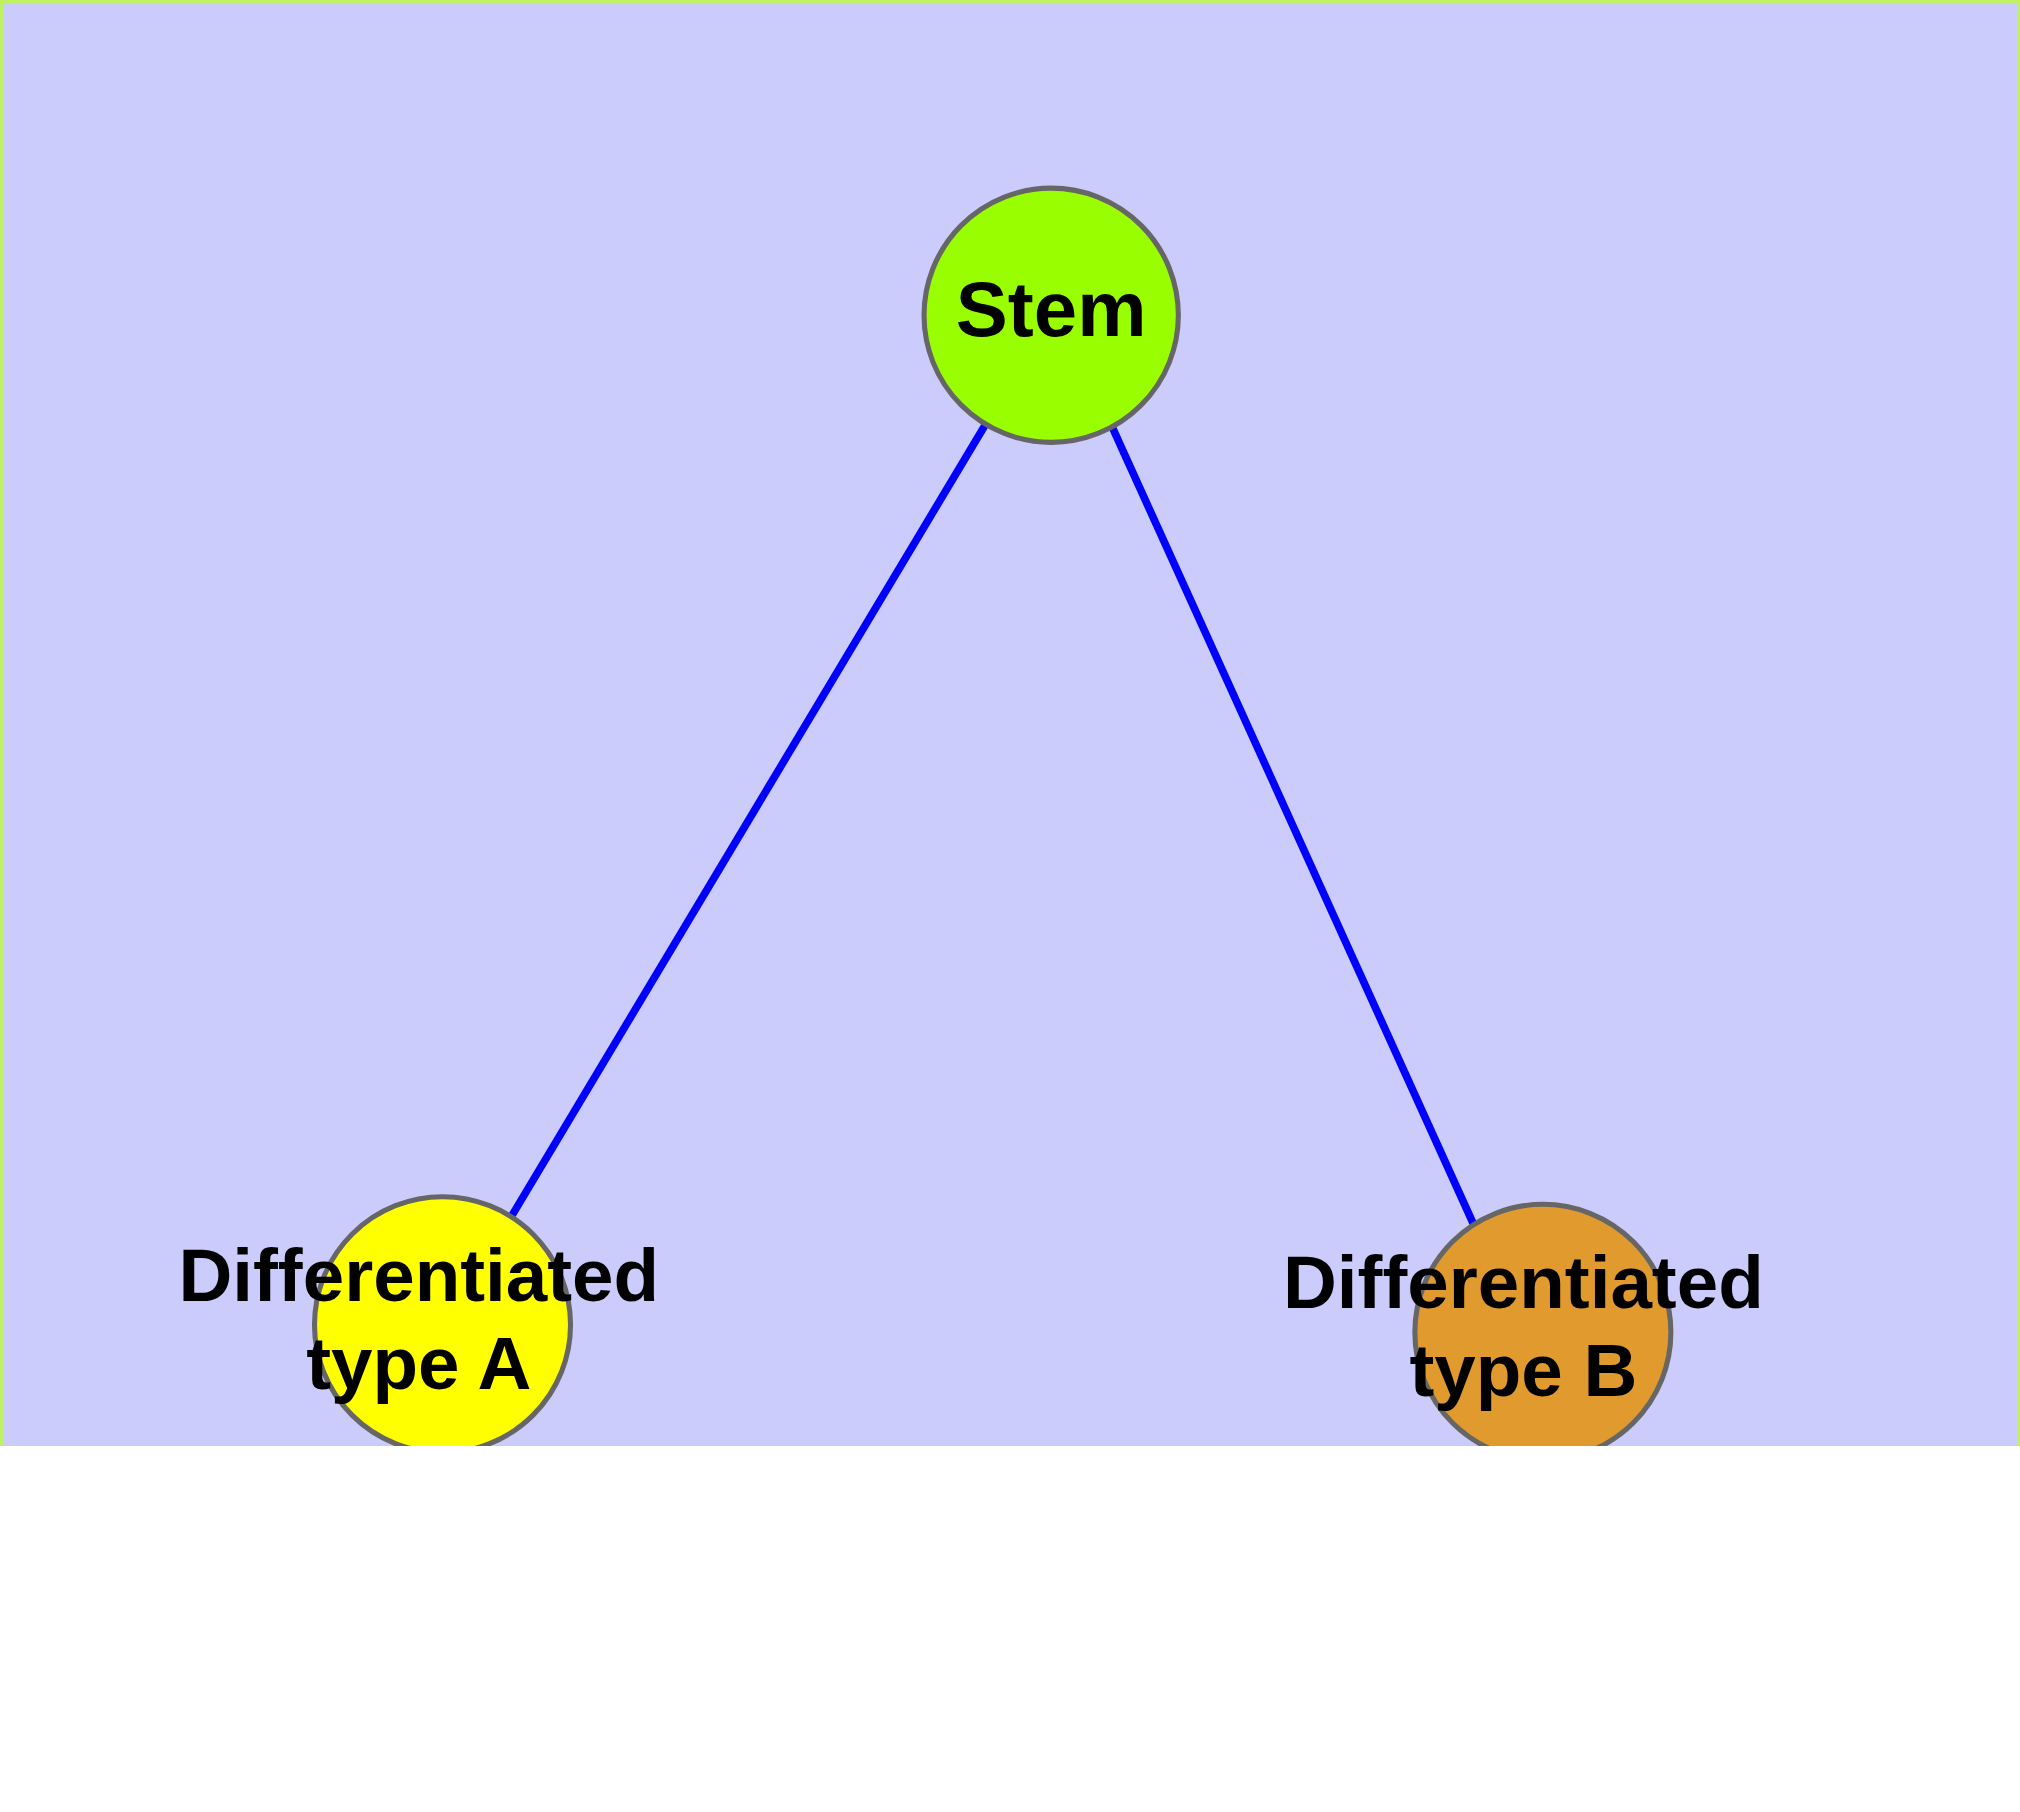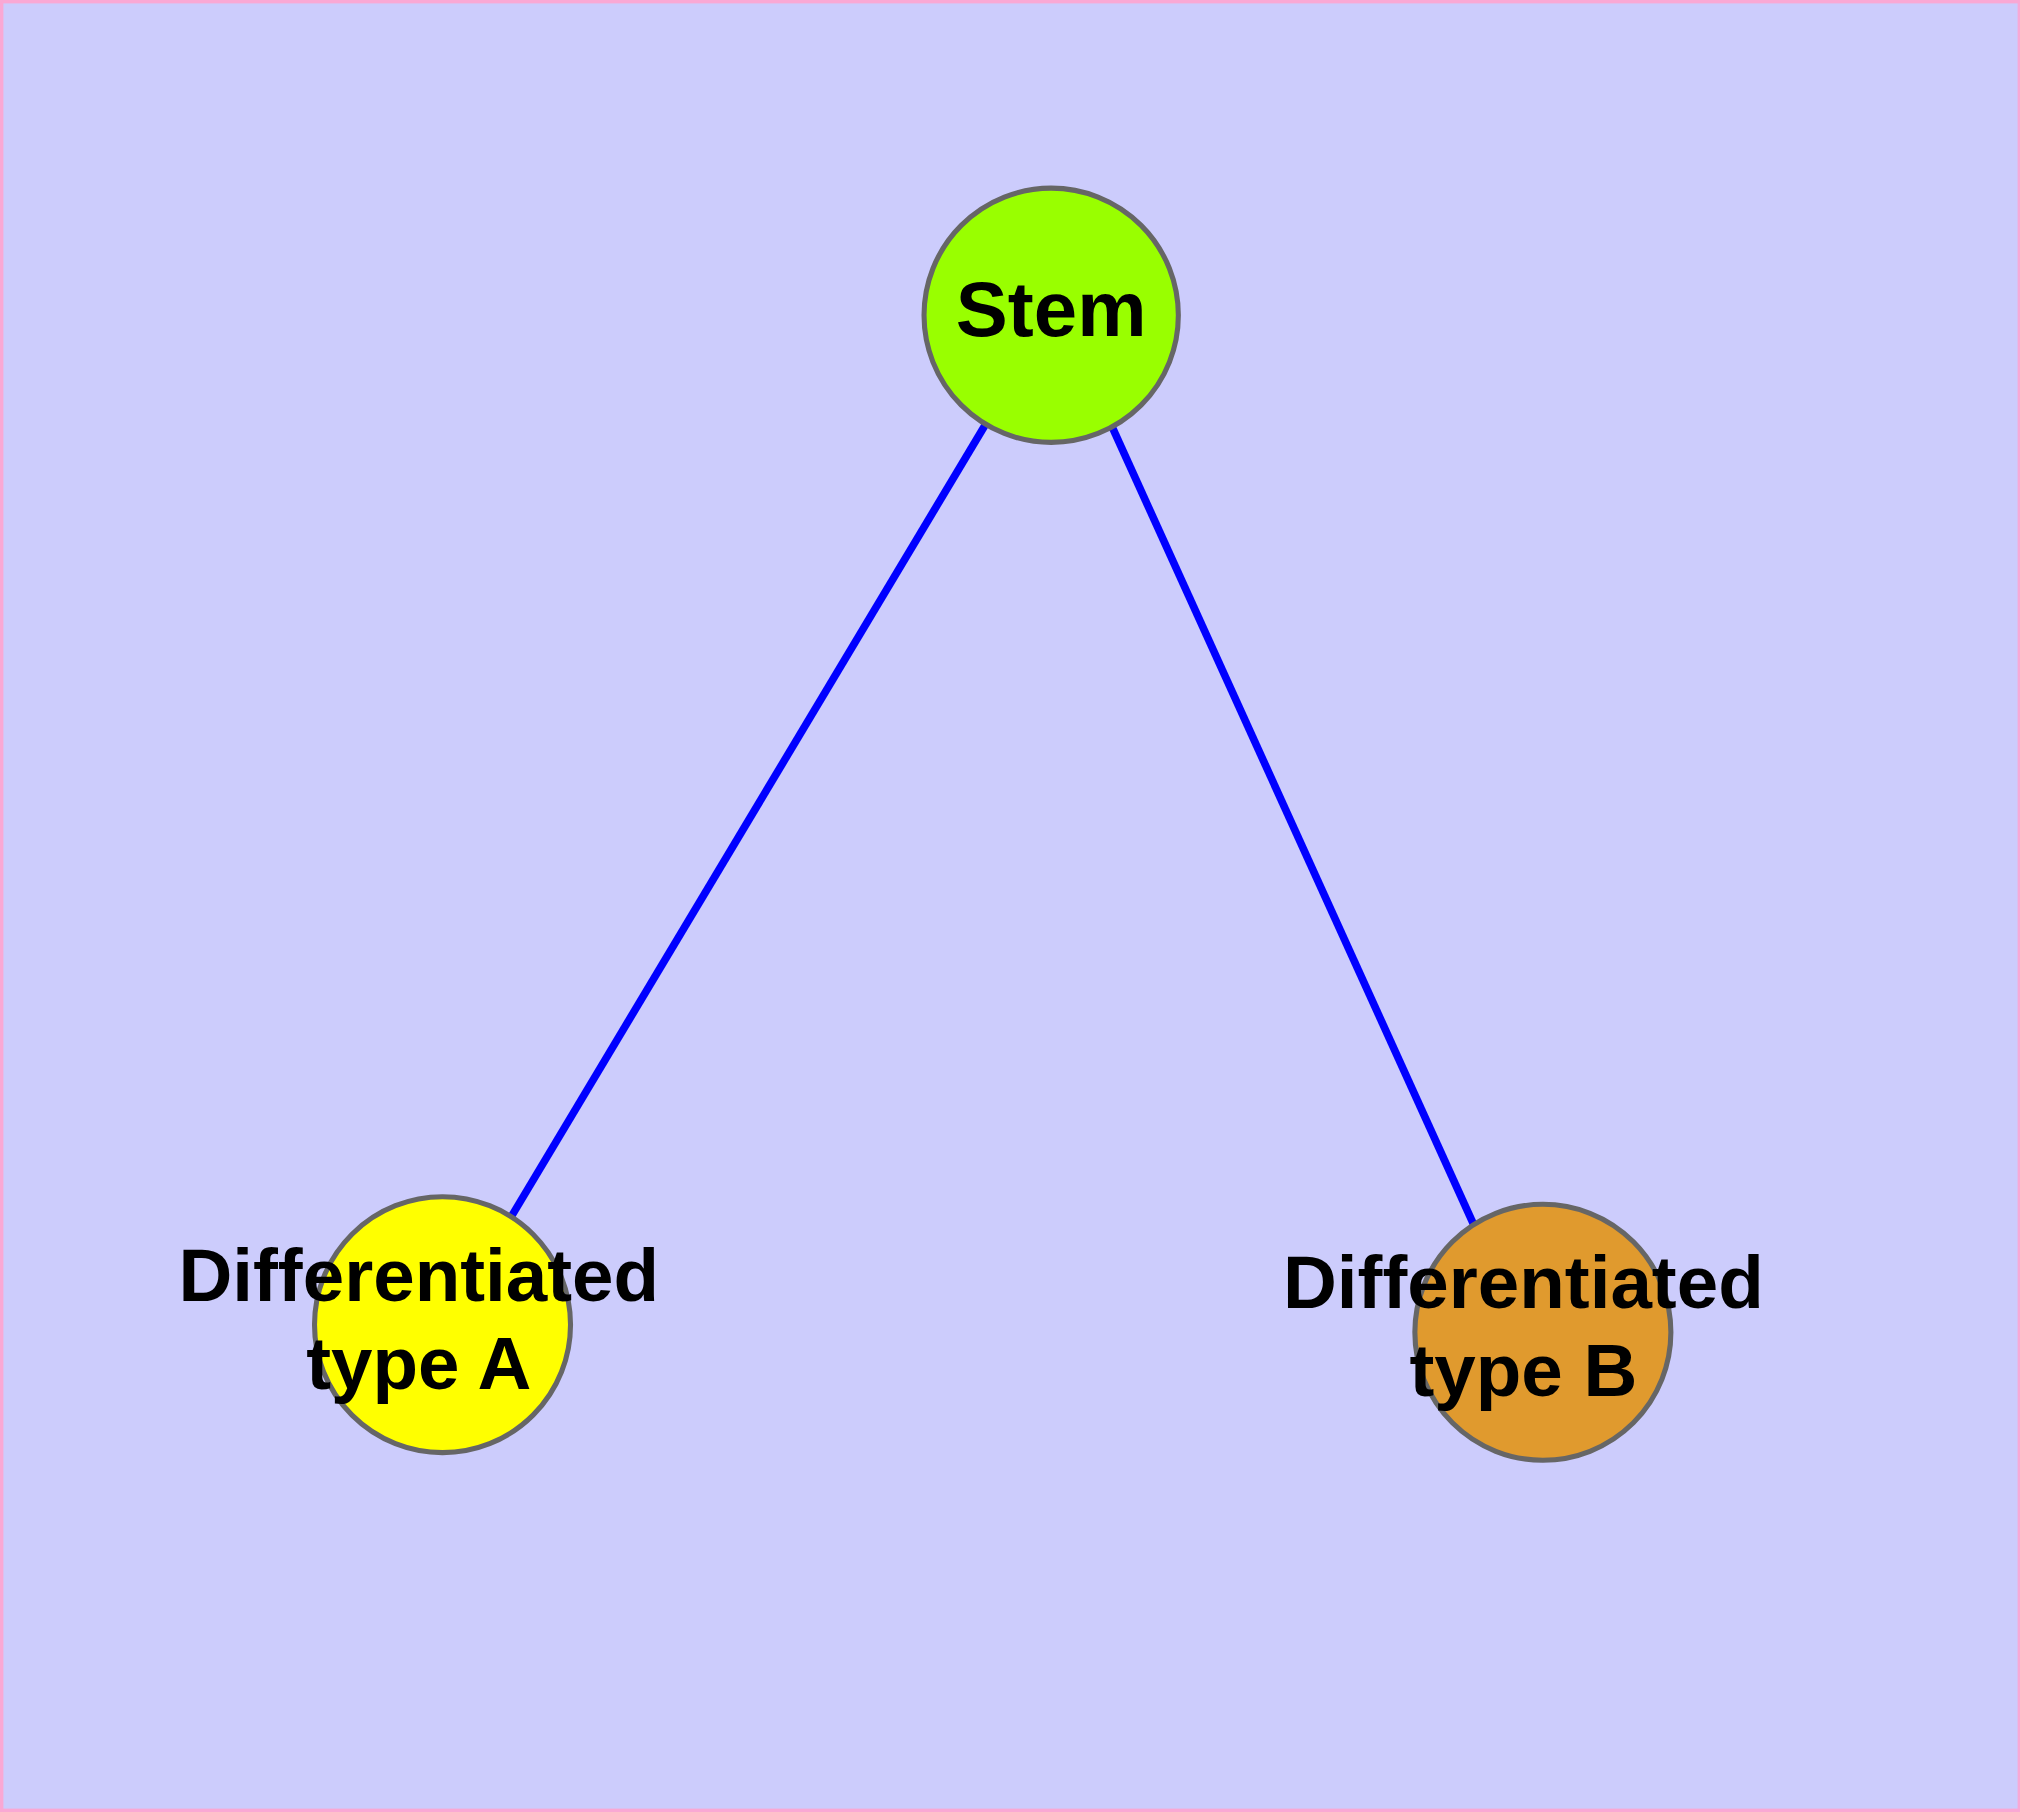--- a/index.html
+++ b/index.html
@@ -6,22 +6,22 @@
     margin: 0;
     padding: 0;
     background: #ffffff;
   }
   body {
     font-family: "Liberation Sans", sans-serif;
   }
   #canvas-wrap {
     position: relative;
     width: 2021px;
-    height: 1812px;
-    background: #f9a8d4;
+    height: 1446px;
+    background: #bef264;
     overflow: hidden;
   }
   #graph-svg {
     position: absolute;
     left: 0;
     top: 0;
     width: 2021px;
     height: 1812px;
     display: block;
   }

